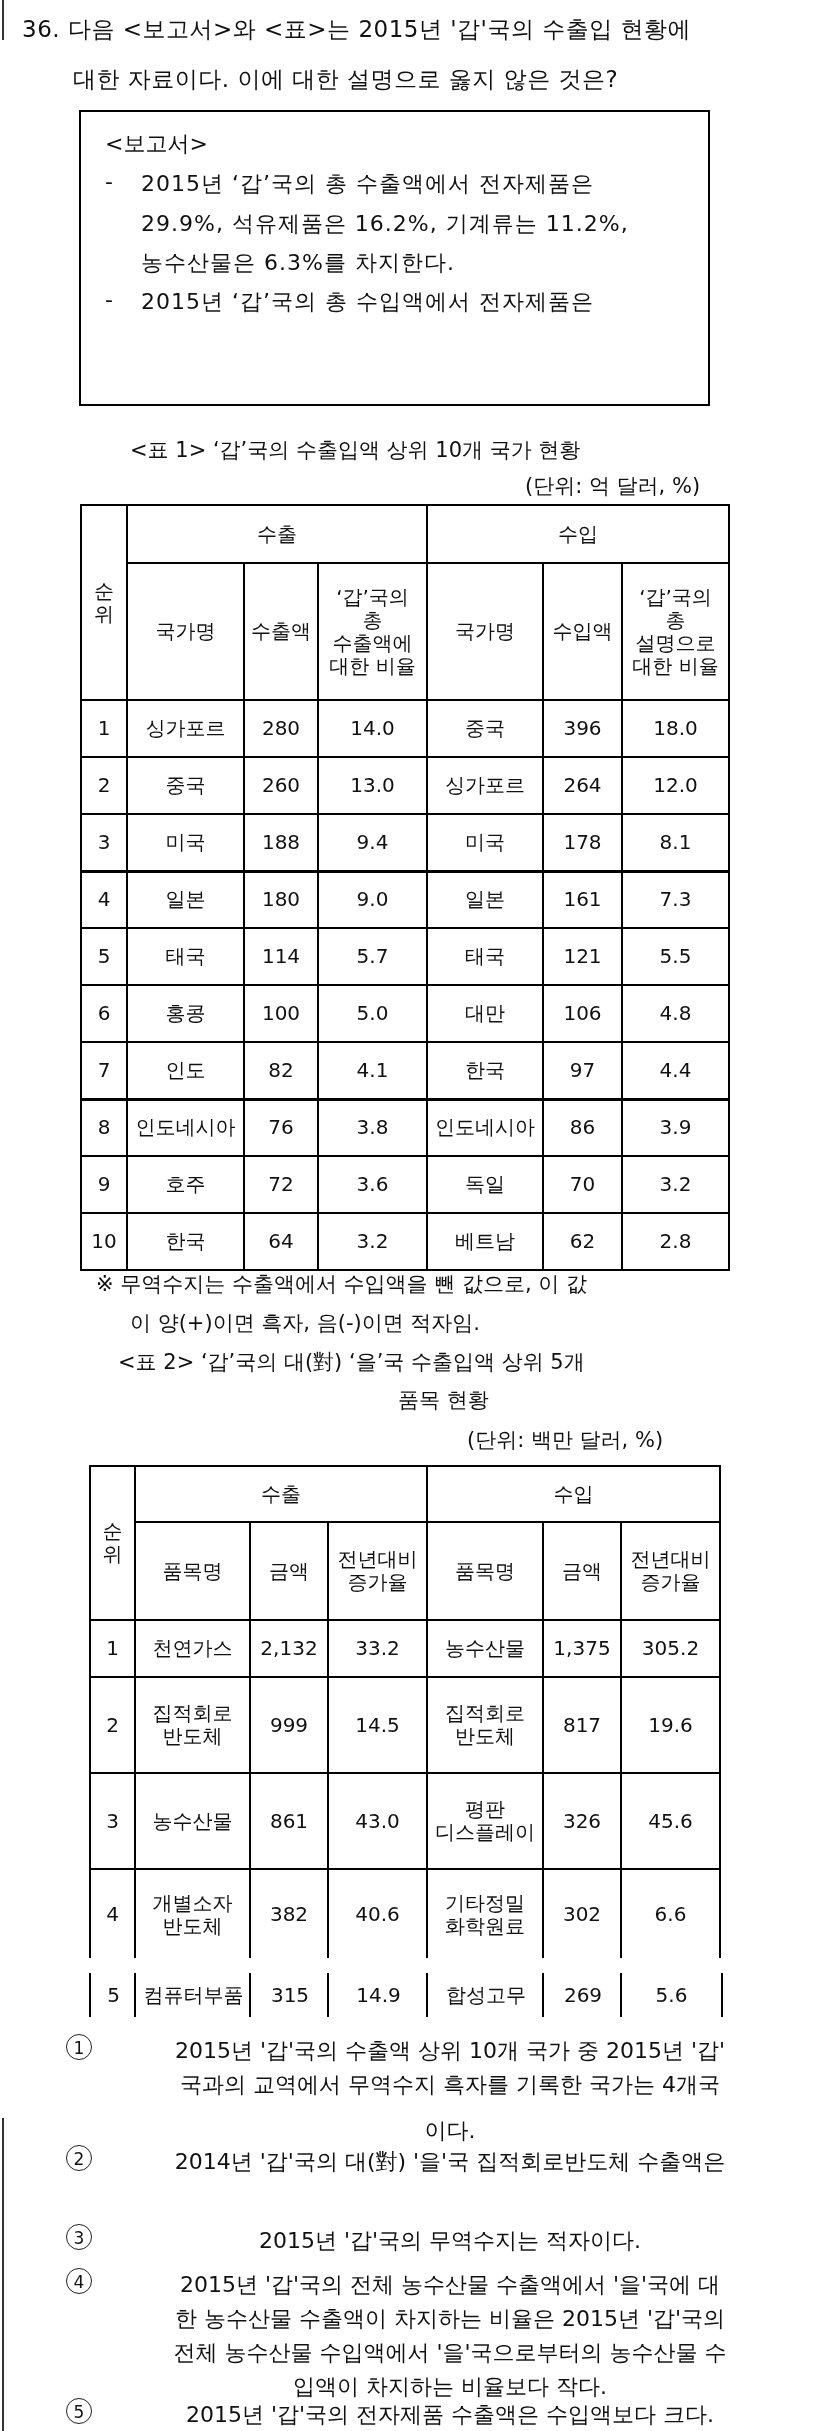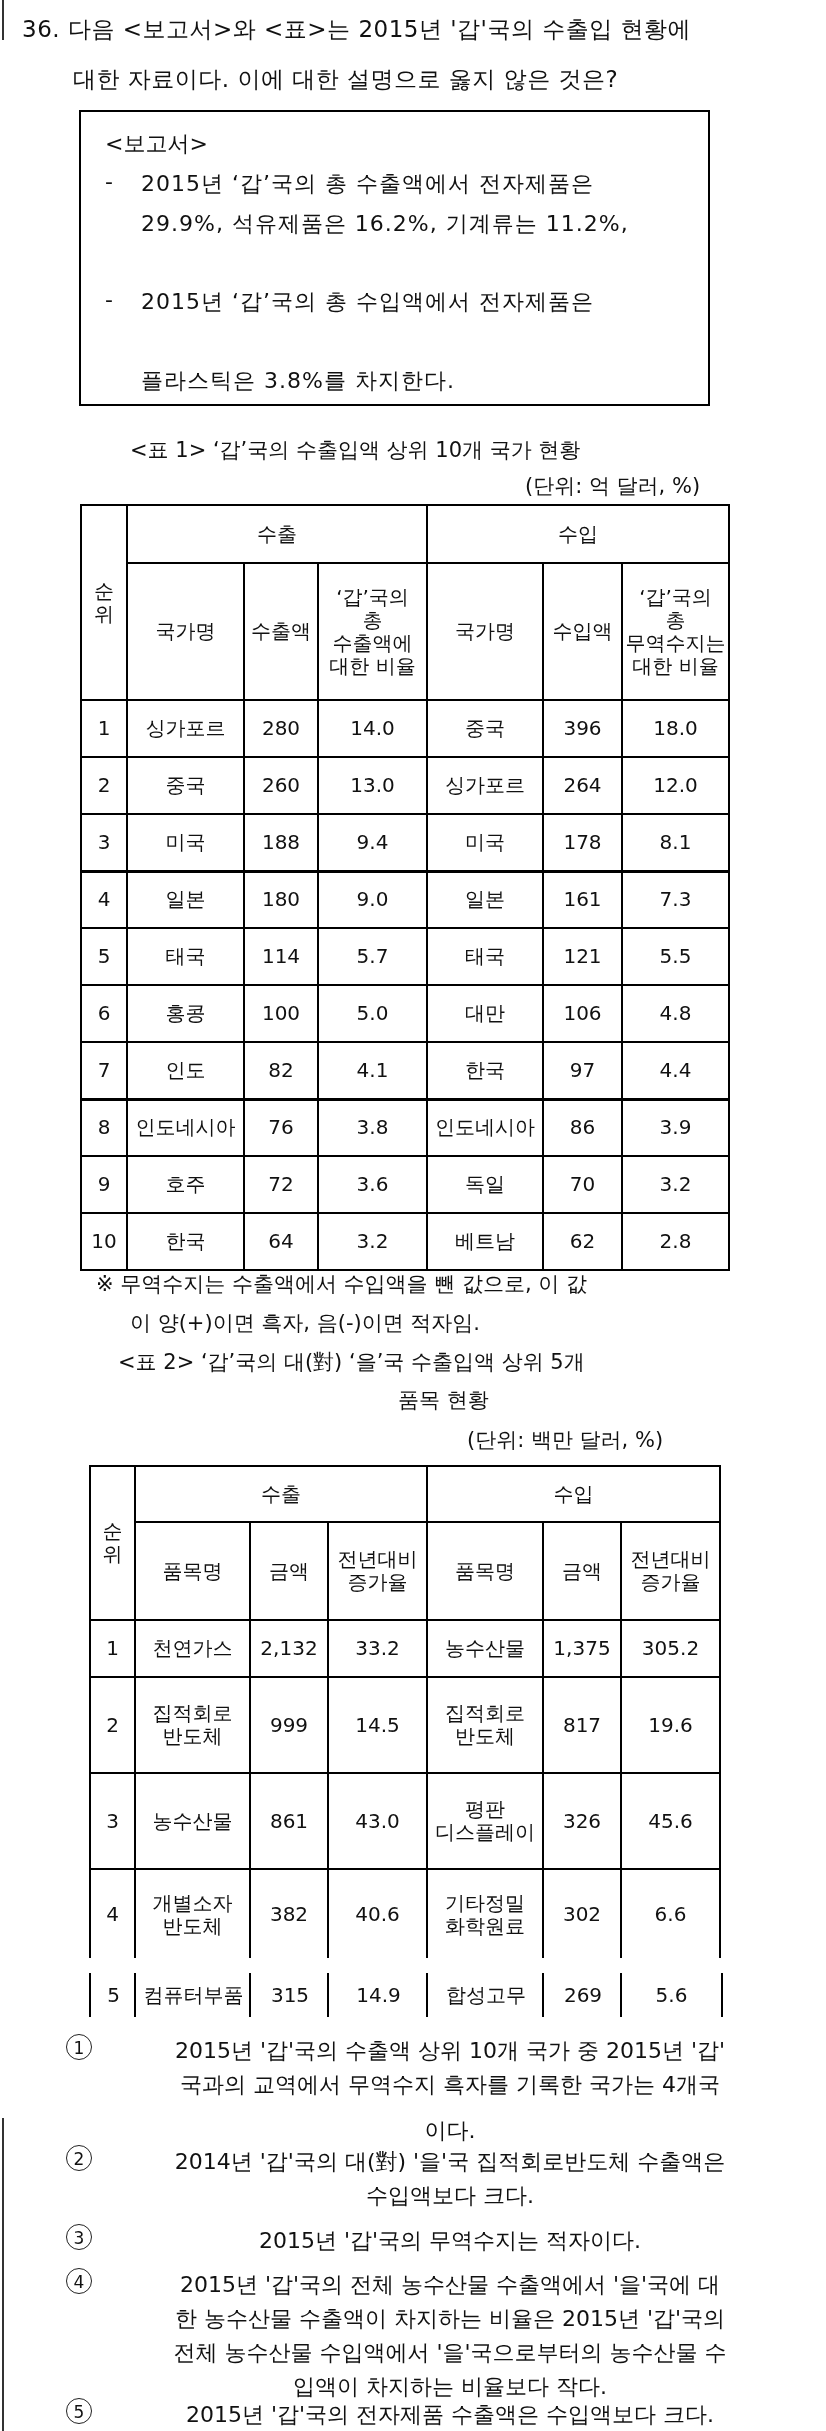--- a/index.html
+++ b/index.html
@@ -31,23 +31,23 @@
 <div class="vline" style="left:2px;top:2118px;height:313px;"></div>
 
 <div class="q-line" style="left:22px;top:14px;">36. 다음 &lt;보고서&gt;와 &lt;표&gt;는 2015년 '갑'국의 수출입 현황에</div>
 <div class="q-line" style="left:73px;top:64px;">대한 자료이다. 이에 대한 설명으로 옳지 않은 것은?</div>
 
 <div class="report">
   <div class="r-line" style="top:17px;">&lt;보고서&gt;</div>
   <div class="r-dash" style="top:57px;">-</div>
   <div class="r-text" style="top:57px;">2015년  ‘갑’국의  총  수출액에서  전자제품은</div>
   <div class="r-text" style="top:97px;">29.9%,  석유제품은  16.2%,  기계류는  11.2%,</div>
+  <div class="r-text" style="top:136px;">농수산물은 6.3%를 차지한다.</div>
   <div class="r-dash" style="top:175px;">-</div>
   <div class="r-text" style="top:175px;">2015년  ‘갑’국의  총  수입액에서  전자제품은</div>
-  <div class="r-text" style="top:254px;">플라스틱은 3.8%를 차지한다.</div>
 </div>
 
 <div class="caption" style="left:130px;top:436px;">&lt;표 1&gt; ‘갑’국의 수출입액 상위 10개 국가 현황</div>
 <div class="caption" style="left:525px;top:472px;">(단위: 억 달러, %)</div>
 
 <table class="t" style="left:80px;top:504px;width:648px;">
   <colgroup>
     <col style="width:46px">
       <col style="width:117px">
       <col style="width:74px">
@@ -72,21 +72,21 @@
       <div>‘갑’국의</div>
       <div>총</div>
       <div>수출액에</div>
       <div>대한 비율</div>
     </td>
     <td>국가명</td>
     <td>수입액</td>
     <td>
       <div>‘갑’국의</div>
       <div>총</div>
-      <div>무역수지는</div>
+      <div>설명으로</div>
       <div>대한 비율</div>
     </td>
   </tr>
   </tbody>
     <tbody id="t1body">
       <tr style="height: 57px;">
         <td>1</td>
         <td style="white-space: nowrap;">싱가포르</td>
         <td>280</td>
         <td>14.0</td>
@@ -297,21 +297,20 @@
   <div class="txt">
     <div>2015년 '갑'국의 수출액 상위 10개 국가 중 2015년 '갑'</div>
     <div>국과의 교역에서 무역수지 흑자를 기록한 국가는 4개국</div>
     <div style="margin-top:12px;">이다.</div>
   </div>
 </div>
 <div class="opt" style="top:2145px;">
   <span class="num"><span class="circ">2</span></span>
   <div class="txt">
     <div>2014년 '갑'국의 대(對) '을'국 집적회로반도체 수출액은</div>
-    <div>수입액보다 크다.</div>
   </div>
 </div>
 <div class="opt" style="top:2224px;">
   <span class="num"><span class="circ">3</span></span>
   <div class="txt">
     <div>2015년 '갑'국의 무역수지는 적자이다.</div>
   </div>
 </div>
 <div class="opt" style="top:2268px;">
   <span class="num"><span class="circ">4</span></span>

